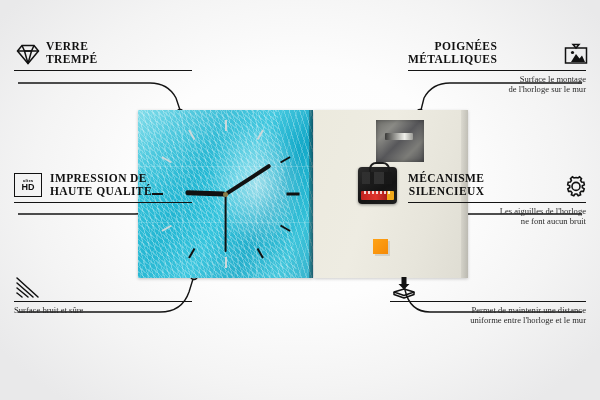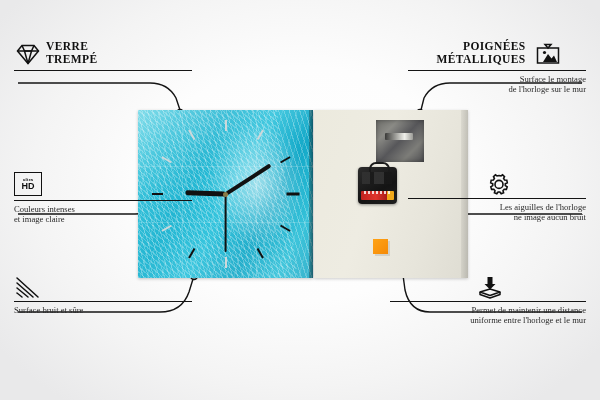--- a/index.html
+++ b/index.html
@@ -88,21 +88,21 @@
   .hand{position:absolute;left:50%;top:50%;transform-origin:50% 100%;border-radius:2px;}
   .hand-h{width:5px;height:40px;margin-left:-2.5px;margin-top:-40px;background:#111;}
   .hand-m{width:4px;height:53px;margin-left:-2px;margin-top:-53px;background:#111;}
   .hand-s{width:1.6px;height:58px;margin-left:-.8px;margin-top:-58px;background:#111;}
   .cap{position:absolute;left:50%;top:50%;width:5px;height:5px;margin:-2.5px 0 0 -2.5px;
     background:#8a7a46;border-radius:50%;}
 
   
   .feat{position:absolute;width:178px;}
   .feat .row{display:flex;align-items:center;gap:8px;}
-  .feat.right .row{justify-content:center;}
+  .feat.right .row{justify-content:space-between;}
   .feat .title{
     font-family:"Liberation Serif",serif;font-weight:bold;
     font-size:11.5px;line-height:13px;letter-spacing:.4px;color:#101010;
     text-transform:uppercase;white-space:pre-line;
   }
   .feat.right .title{text-align:right;}
   .feat .rule{height:1px;background:#141414;margin:4px 0 3px 0;width:100%;}
   .feat .desc{
     font-family:"Liberation Serif",serif;font-size:8.6px;line-height:10.4px;
     color:#2a2a2a;white-space:pre-line;
@@ -208,24 +208,24 @@
     </div>
     <div class="rule"></div>
   </div>
 
   <div class="feat left" style="left:14px;top:172px;">
     <div class="row">
       <span class="hdbox">
         <span class="u">ultra</span>
         <span class="h">HD</span>
       </span>
-    </div>
-    <div class="rule"></div>
-    <div class="desc">Couleurs intenses
-et image claire</div>
+      <span class="title">IMPRESSION DE
+HAUTE QUALITÉ</span>
+    </div>
+    <div class="rule"></div>
   </div>
 
   <div class="feat left" style="left:14px;top:275px;">
     <div class="row">
       <span class="ic">
         <svg viewBox="0 0 28 24" width="28" height="24">
           <g stroke="#111" stroke-width="1.5" fill="none" stroke-linecap="round">
             <path d="M3,3 L24,22"></path>
               <path d="M3,8 L19,22"></path>
             <path d="M3,13 L14,22"></path>
@@ -253,32 +253,34 @@
         </svg>
       </span>
     </div>
     <div class="rule"></div>
     <div class="desc">Surface le montage
 de l'horloge sur le mur</div>
   </div>
 
   <div class="feat right" style="left:408px;top:172px;">
     <div class="row">
+      <span class="title">MÉCANISME
+SILENCIEUX</span>
       <span class="ic">
         <svg viewBox="0 0 28 24" width="28" height="24">
           <g stroke="#111" stroke-width="1.6" fill="none">
             <path d="M14,3.5 L16,4 L17.6,2.8 L19.5,4.6 L18.6,6.4 L19.6,8 L21.8,8.2 L22.3,10.8 L20.3,11.8 L20.3,13.6 L22.2,14.8 L21.4,17.3 L19.2,17.2 L18,18.6 L18.6,20.7 L16.2,21.8 L14.9,20 L13.1,20 L11.8,21.8 L9.4,20.7 L10,18.6 L8.8,17.2 L6.6,17.3 L5.8,14.8 L7.7,13.6 L7.7,11.8 L5.7,10.8 L6.2,8.2 L8.4,8 L9.4,6.4 L8.5,4.6 L10.4,2.8 L12,4 Z"></path>
             <circle cx="14" cy="12.4" r="4"></circle>
           </g>
         </svg>
       </span>
     </div>
     <div class="rule"></div>
     <div class="desc">Les aiguilles de l'horloge
-ne image aucun bruit</div>
+ne font aucun bruit</div>
   </div>
 
   <div class="feat right" style="left:390px;top:275px;width:196px;">
     <div class="row">
       <span class="ic">
         <svg viewBox="0 0 28 24" width="28" height="24">
           <g stroke="#111" stroke-width="1.5" fill="none" stroke-linejoin="round">
             <path d="M11.5,2 H16.5 V9 H19.5 L14,14.5 L8.5,9 H11.5 Z" fill="#111" stroke="none"></path>
             <path d="M14,14 L24,17 L14,20.5 L4,17 Z"></path>
             <path d="M4,17 V19.5 L14,23 L24,19.5 V17"></path>

